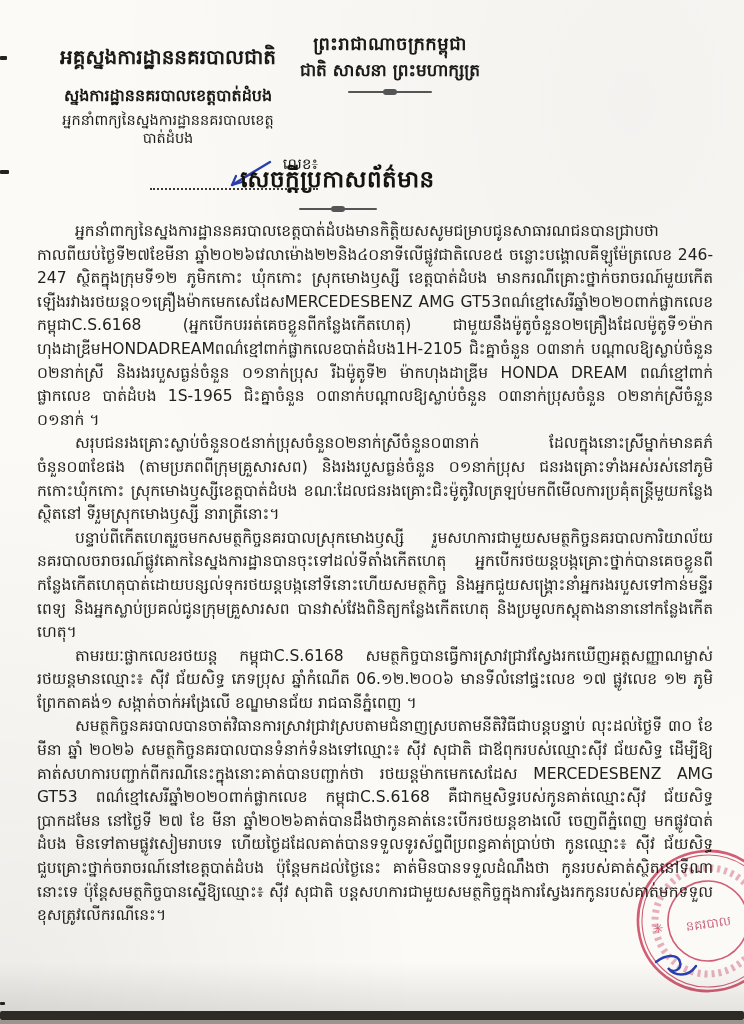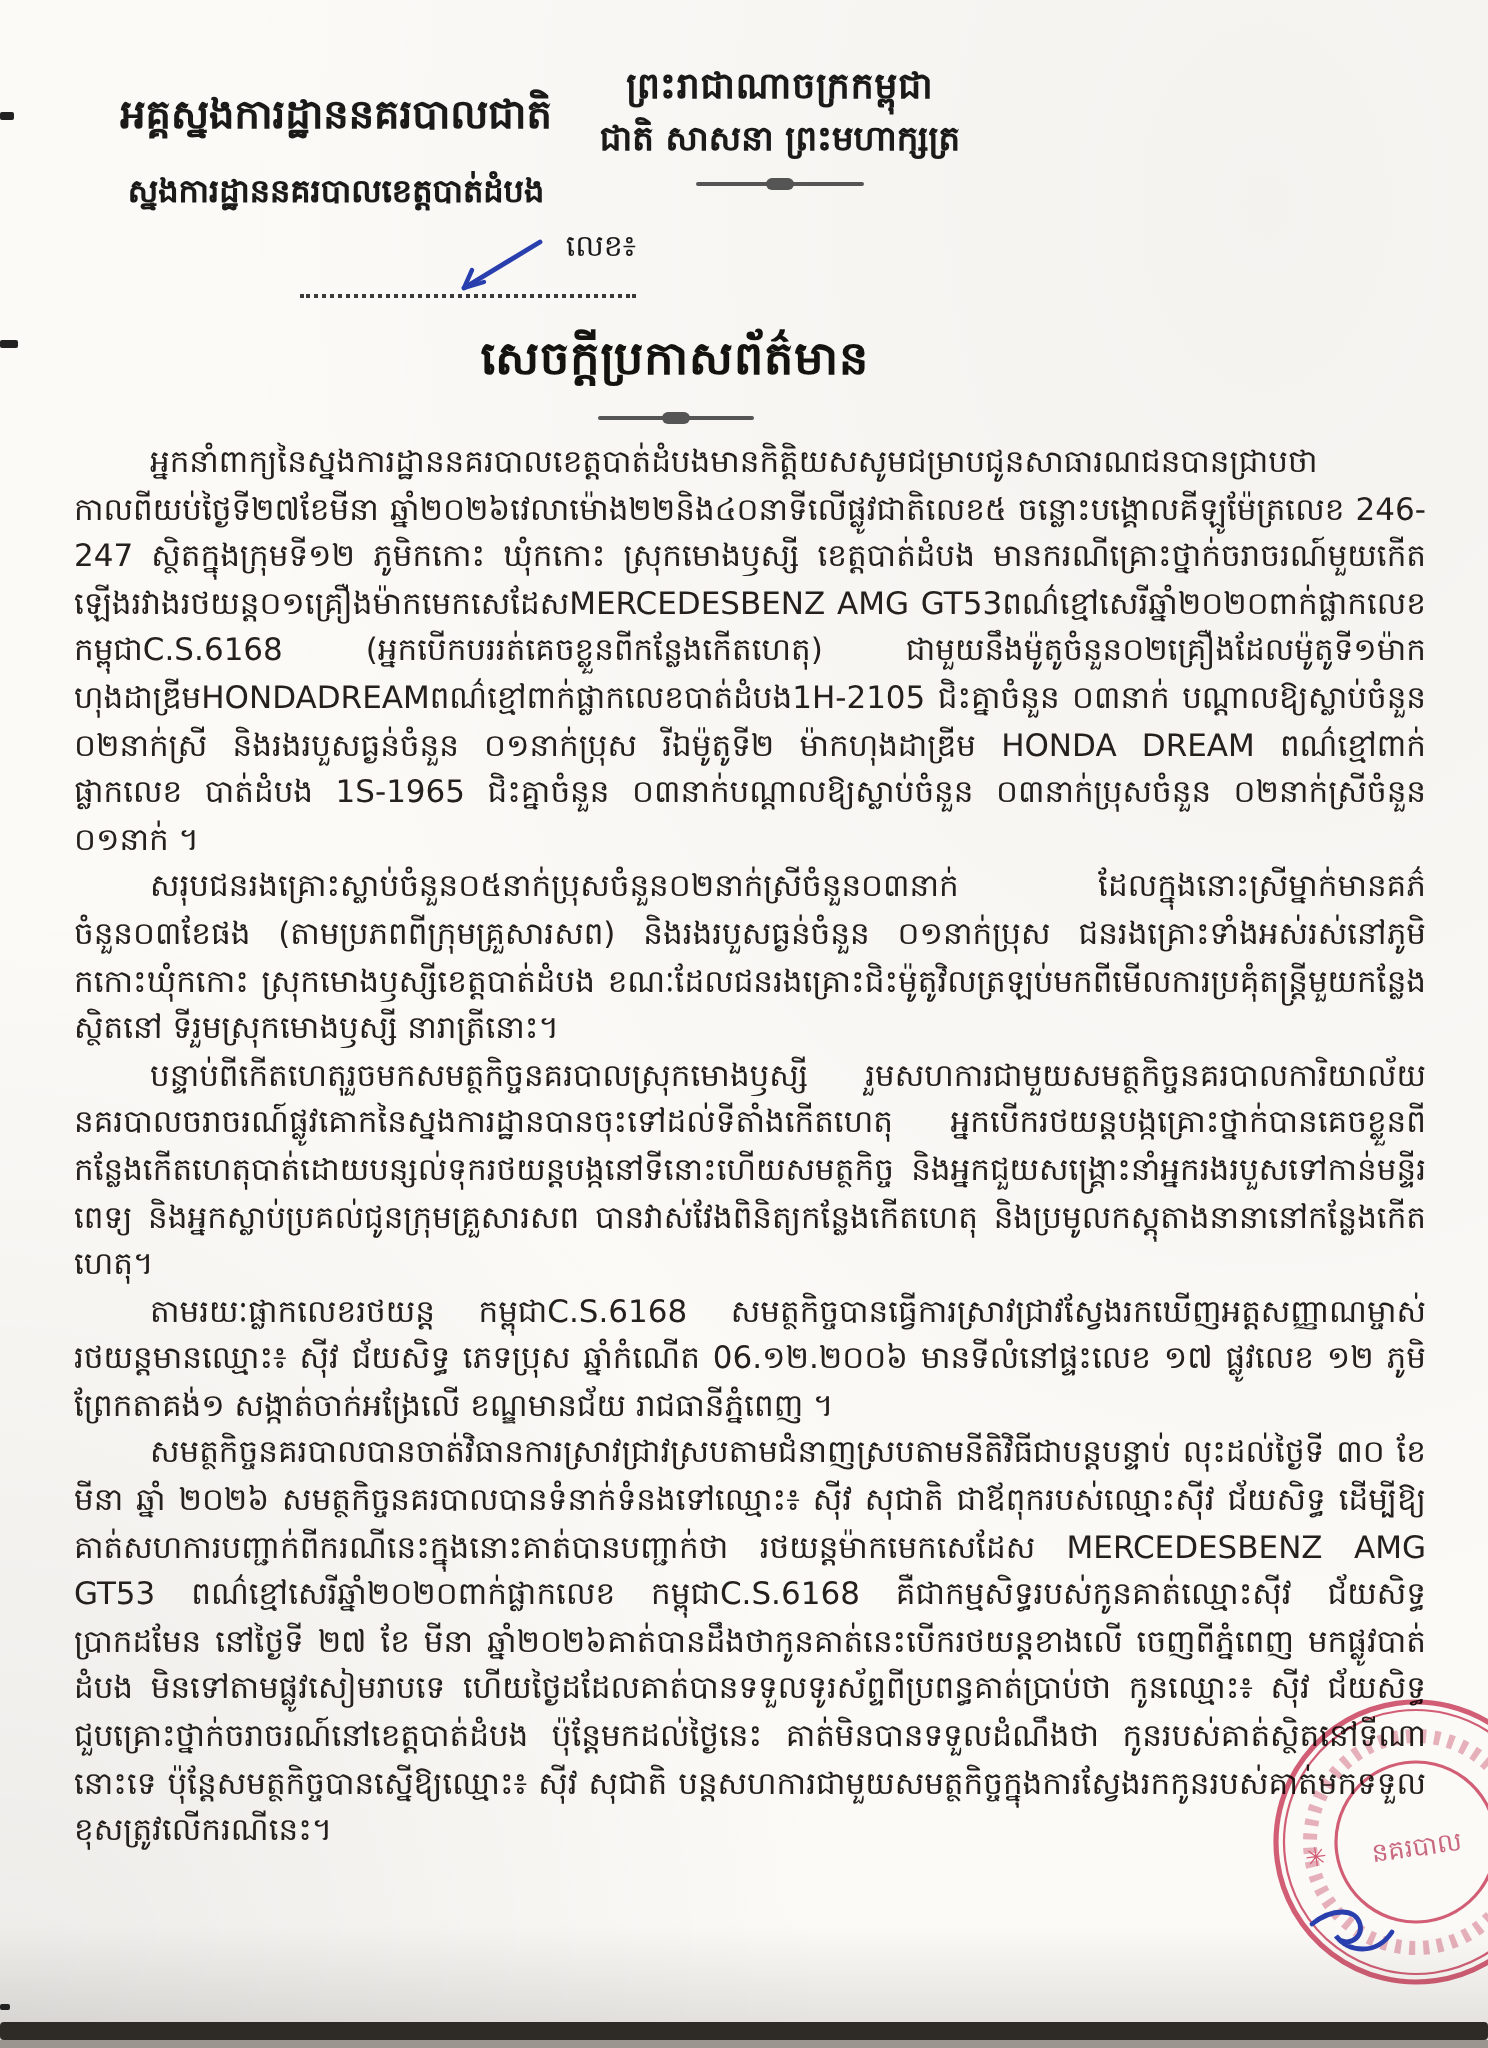--- a/index.html
+++ b/index.html
@@ -97,20 +97,22 @@
 
 <div class="motto">
   <div class="l1">ព្រះរាជាណាចក្រកម្ពុជា</div>
   <div class="l2">ជាតិ សាសនា ព្រះមហាក្សត្រ</div>
   <div class="divider"></div>
 </div>
 
 <div class="letterhead">
   <div class="lh1">អគ្គស្នងការដ្ឋាននគរបាលជាតិ</div>
   <div class="lh2">ស្នងការដ្ឋាននគរបាលខេត្តបាត់ដំបង</div>
+  <div class="lh3">អ្នកនាំពាក្យនៃស្នងការដ្ឋាននគរបាលខេត្ត</div>
+  <div class="lh4">បាត់ដំបង</div>
   <div class="number-line">
     <span>លេខ៖</span>
     <span class="dotted-leader">
       <svg class="check-svg" width="54" height="34" viewBox="0 0 54 34">
         <path d="M50 4 L12 27" stroke="#2a3fae" stroke-width="2.4" fill="none" stroke-linecap="round"></path>
         <path d="M12 27 L22 24 M12 27 L16 18" stroke="#2a3fae" stroke-width="2.2" fill="none" stroke-linecap="round"></path>
       </svg>
     </span>
   </div>
 </div>

